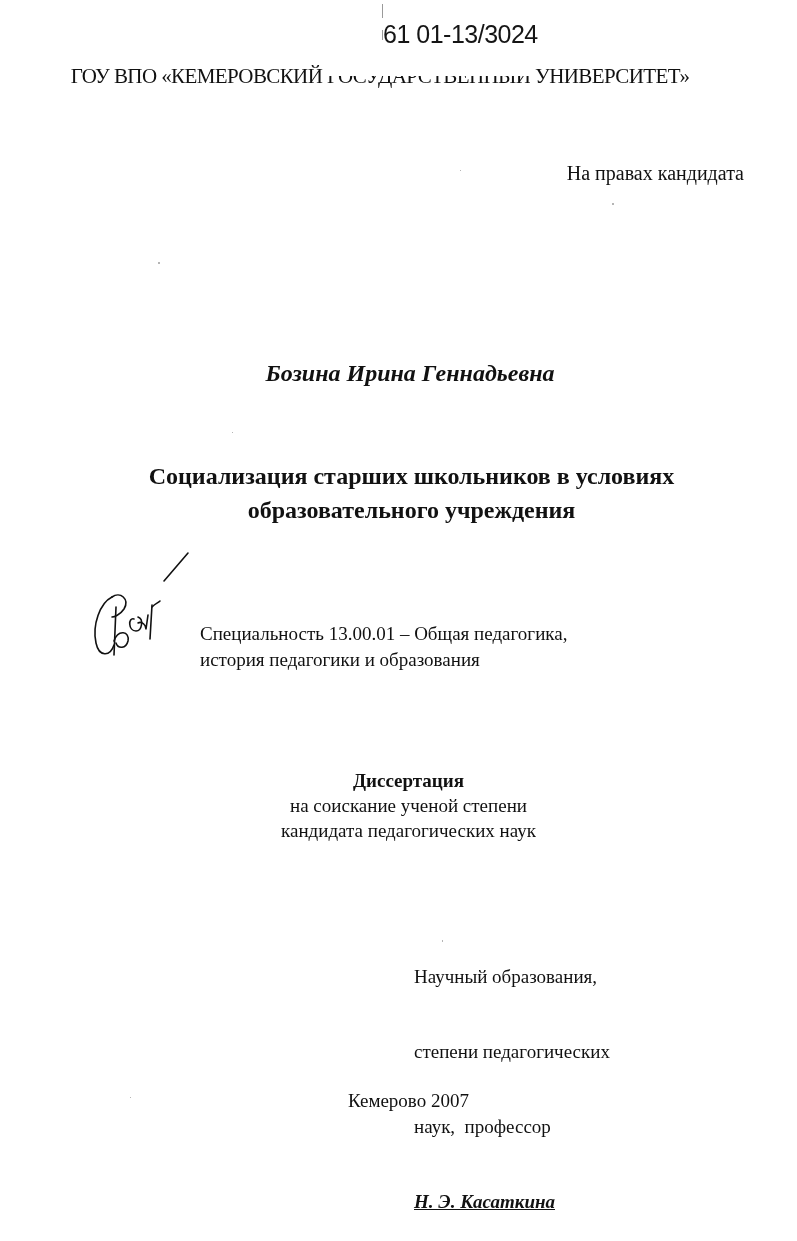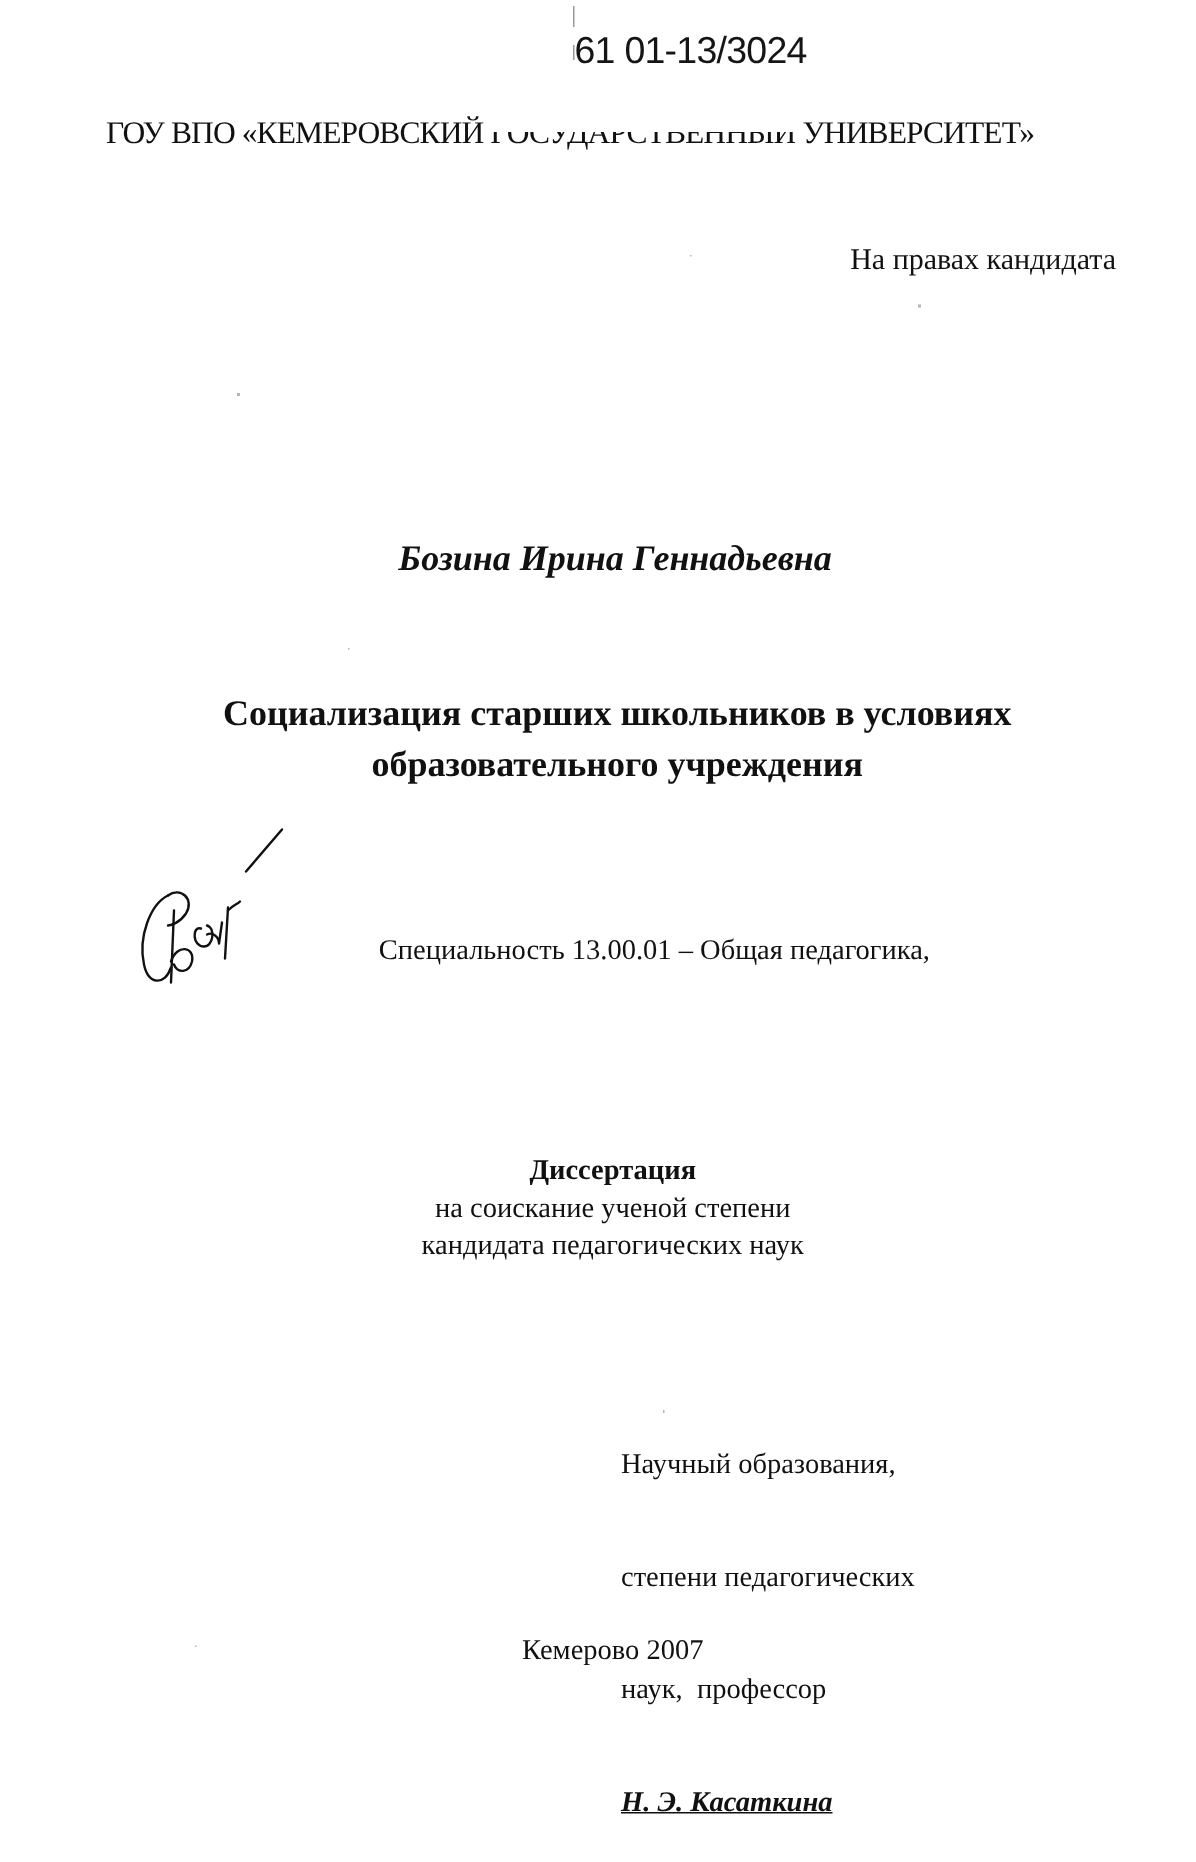--- a/index.html
+++ b/index.html
@@ -35,21 +35,20 @@
 
     
     .org {
       left: 0;
       width: 760px;
       top: 64px;
       text-align: center;
       font-size: 21px;
       letter-spacing: -0.6px;
       white-space: nowrap;
-      margin-top: 12px;
     }
     .org .clipped {
       display: inline-block;
       position: relative;
       height: 24px;
       vertical-align: top;
       overflow: hidden;
     }
     .org .clipped span {
       display: inline-block;
@@ -80,21 +79,21 @@
       text-align: center;
       font-size: 24px;
       font-weight: bold;
       line-height: 34px;
     }
 
     .specialty {
       left: 200px;
       width: 420px;
       top: 621px;
-      text-align: right;
+      text-align: left;
       font-size: 19px;
       line-height: 26px;
     }
 
     .signature {
       left: 90px;
       top: 545px;
     }
 
     .dissertation {
@@ -165,20 +164,21 @@
     <path d="M44 74 C 38 72, 38 86, 46 86 C 52 86, 54 74, 48 72"></path>
     <path d="M48 78 C 52 76, 56 80, 56 84 L 58 70"></path>
     <path d="M62 60 L 60 94"></path>
     <path d="M62 62 C 66 58, 68 58, 70 56"></path>
     <path d="M74 36 L 98 8"></path>
   </svg>
 </div>
 
 <div class="abs specialty">
   <div>Специальность 13.00.01 – Общая педагогика,</div>
+  <div>история педагогики и образования</div>
 </div>
 
 <div class="abs dissertation">
   <div class="head">Диссертация</div>
   <div>на соискание ученой степени</div>
   <div>кандидата педагогических наук</div>
 </div>
 
 <div class="abs supervisor">
   <div>Научный образования,</div>

